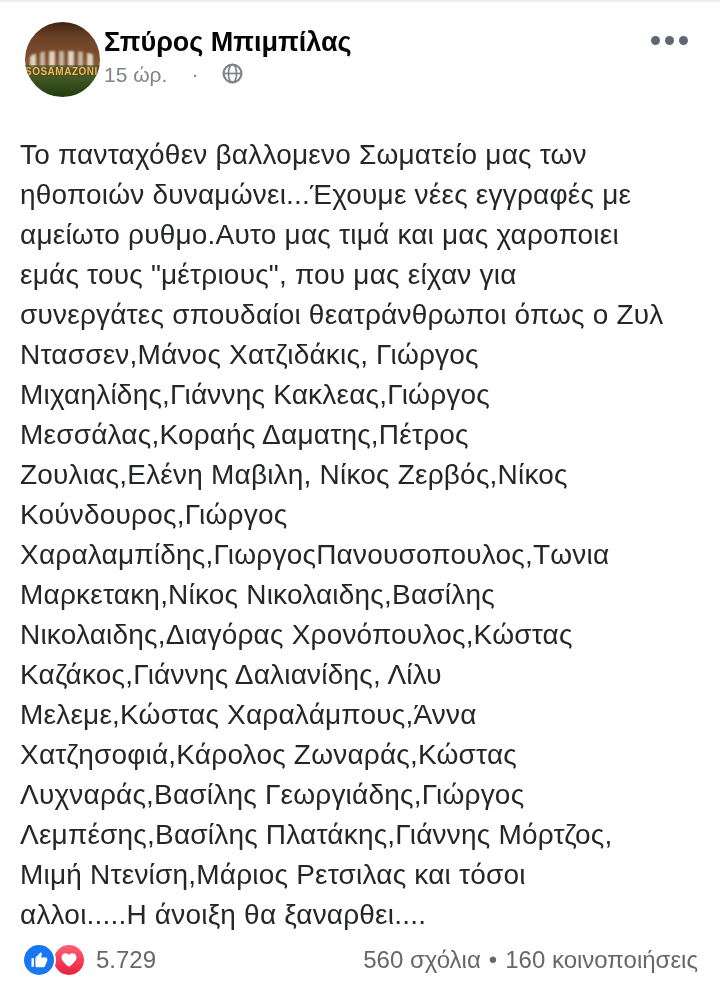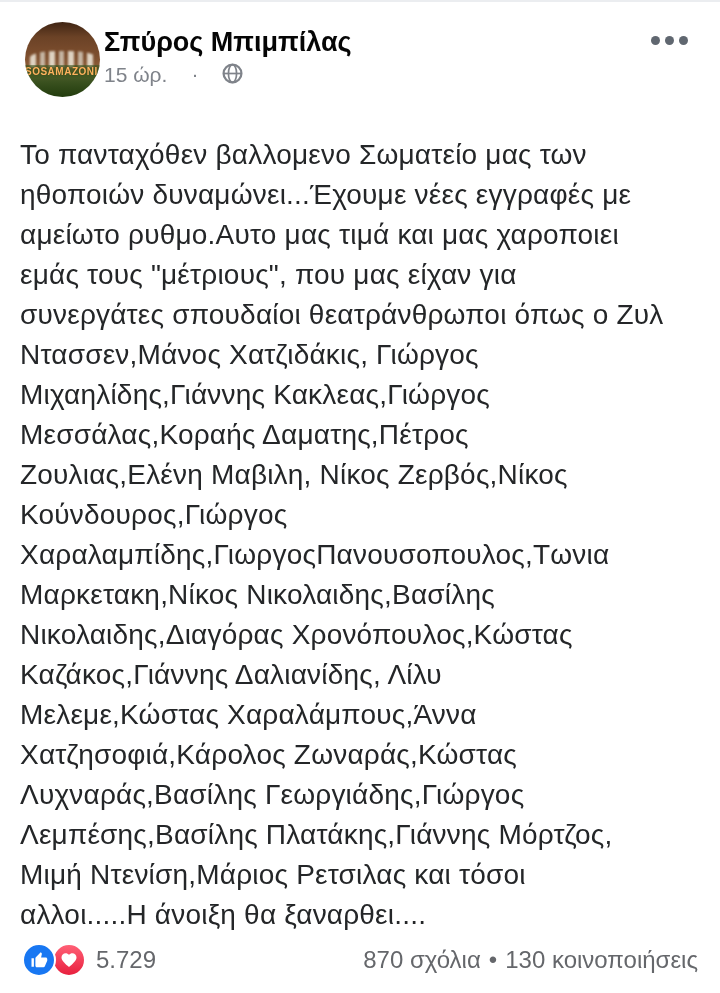--- a/index.html
+++ b/index.html
@@ -156,19 +156,19 @@
         </svg>
       </span>
       <span class="reaction-icon reaction-love">
         <svg width="18" height="18" viewBox="0 0 24 24">
           <path fill="#fff" d="M12 21.35l-1.45-1.32C5.4 15.36 2 12.28 2 8.5 2 5.42 4.42 3 7.5 3c1.74 0 3.41.81 4.5 2.09C13.09 3.81 14.76 3 16.5 3 19.58 3 22 5.42 22 8.5c0 3.78-3.4 6.86-8.55 11.54L12 21.35z"></path>
         </svg>
       </span>
       <span class="reaction-count">5.729</span>
     </div>
     <div class="comments-shares">
-      <span>870 σχόλια</span>
+      <span>560 σχόλια</span>
       <span>•</span>
-      <span>130 κοινοποιήσεις</span>
+      <span>160 κοινοποιήσεις</span>
     </div>
   </div>
 
 </div>
 
 </body></html>

